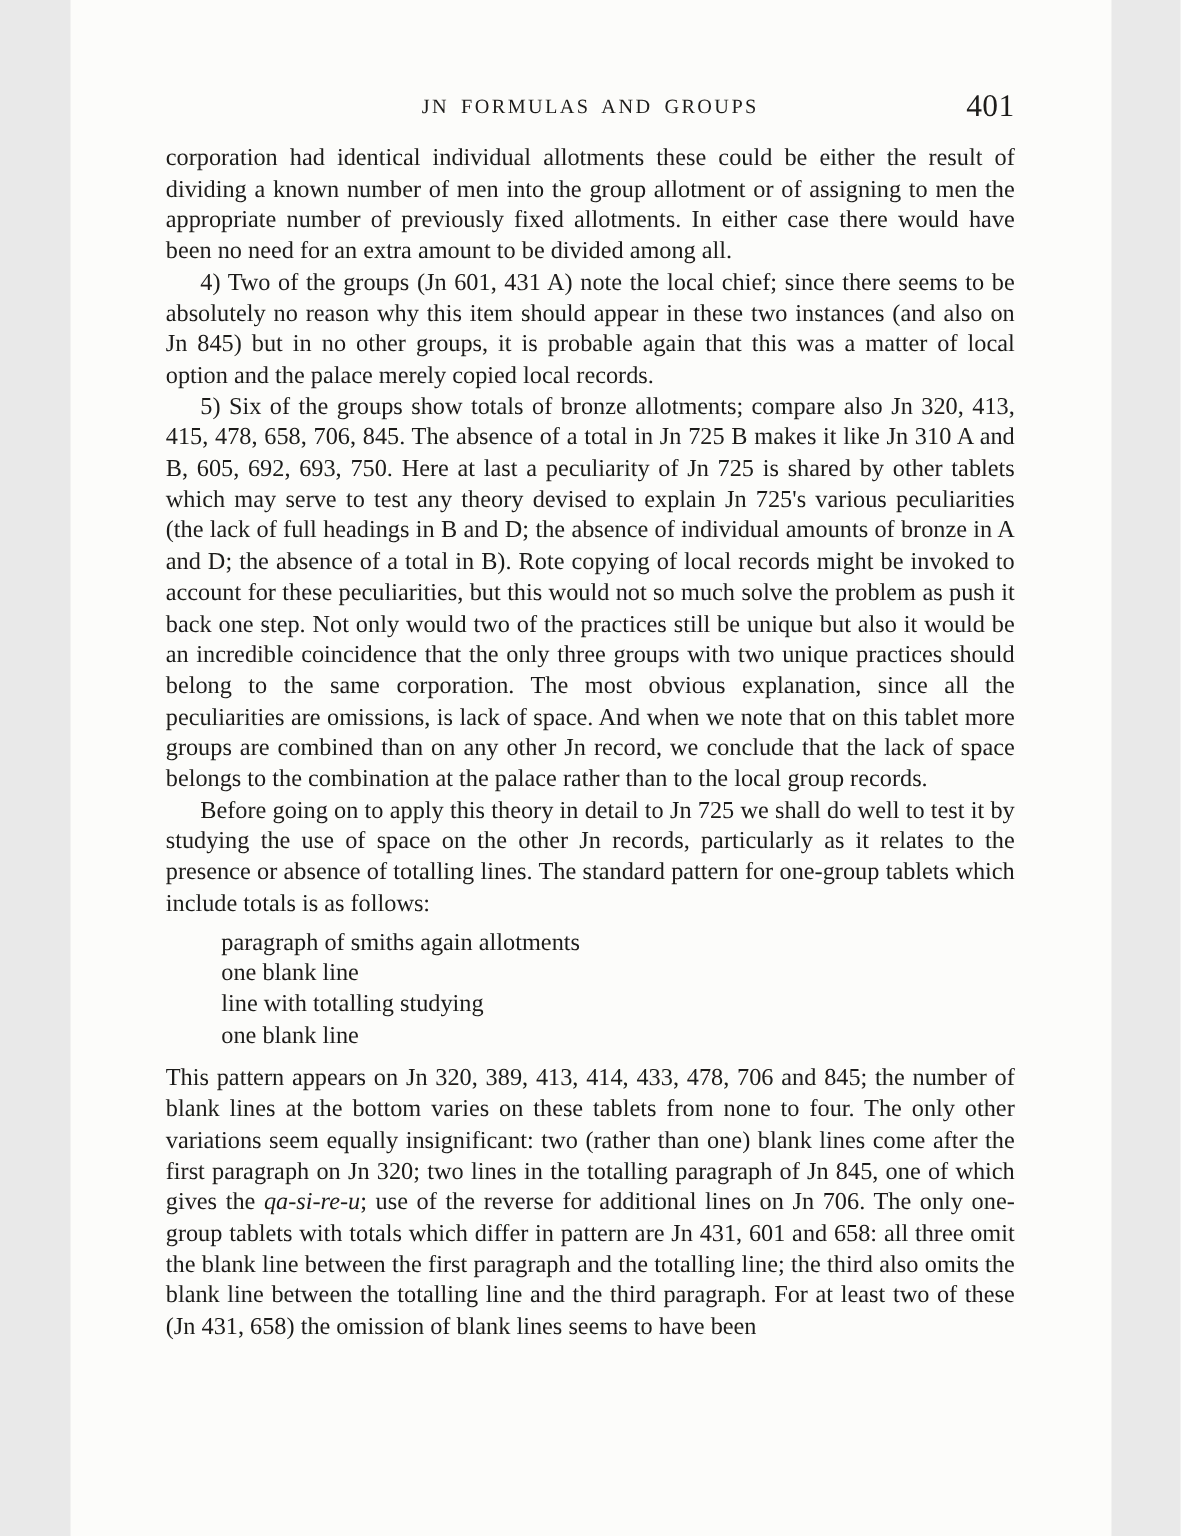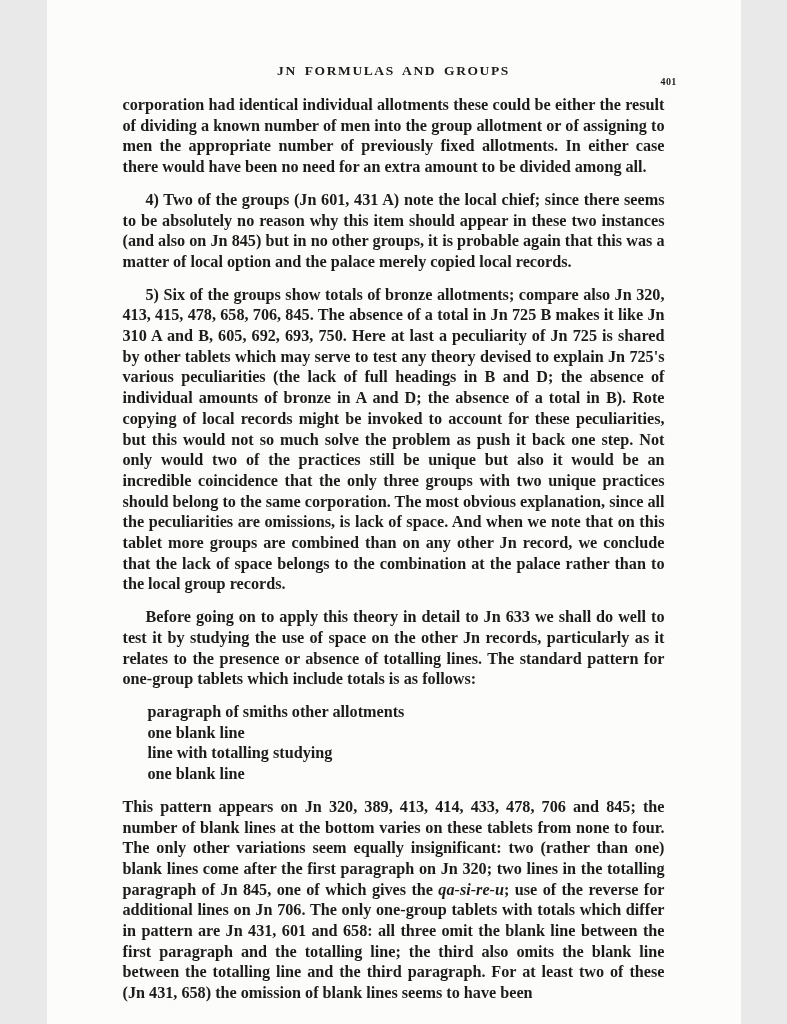--- a/index.html
+++ b/index.html
@@ -11,44 +11,43 @@
     width: 694px;
     height: 1024px;
     margin: 0 auto;
     background: #fcfcfa;
     padding: 60px 64px 40px 64px;
     font-family: "Liberation Serif", "DejaVu Serif", serif;
     font-size: 16.2px;
     line-height: 20.7px;
     color: #1d1c1a;
     overflow: hidden;
-    font-weight: bold;
   }
 
   .running-header {
     position: relative;
     height: 22px;
     margin-bottom: 13px;
     text-align: center;
   }
   .running-header .title {
     font-size: 13.5px;
     letter-spacing: 1.6px;
     word-spacing: 3px;
   }
   .running-header .folio {
     position: absolute;
     right: 0;
-    top: 12px;
-    font-size: 10px;
+    top: 0;
+    font-size: 21px;
     letter-spacing: 0.3px;
   }
 
   .body-text p {
-    margin: 12px;
+    margin: 0;
     text-align: justify;
   }
   p.indent { text-indent: 23px; }
   p.noindent { text-indent: 0; }
 
   .pattern-list {
     margin: 5px 0 8px 37px;
     text-align: left;
   }
   .pattern-list .li { text-align: left; }
@@ -66,24 +65,24 @@
   </div>
 
   <div class="body-text">
 
     <p class="noindent">corporation had identical individual allotments these could be either the result of dividing a known number of men into the group allotment or of assigning to men the appropriate number of previously fixed allotments. In either case there would have been no need for an extra amount to be divided among all.</p>
 
     <p class="indent">4) Two of the groups (Jn 601, 431 A) note the local chief; since there seems to be absolutely no reason why this item should appear in these two instances (and also on Jn 845) but in no other groups, it is probable again that this was a matter of local option and the palace merely copied local records.</p>
 
     <p class="indent">5) Six of the groups show totals of bronze allotments; compare also Jn 320, 413, 415, 478, 658, 706, 845. The absence of a total in Jn 725 B makes it like Jn 310 A and B, 605, 692, 693, 750. Here at last a peculiarity of Jn 725 is shared by other tablets which may serve to test any theory devised to explain Jn 725's various peculiarities (the lack of full headings in B and D; the absence of individual amounts of bronze in A and D; the absence of a total in B). Rote copying of local records might be invoked to account for these peculiarities, but this would not so much solve the problem as push it back one step. Not only would two of the practices still be unique but also it would be an incredible coincidence that the only three groups with two unique practices should belong to the same corporation. The most obvious explanation, since all the peculiarities are omissions, is lack of space. And when we note that on this tablet more groups are combined than on any other Jn record, we conclude that the lack of space belongs to the combination at the palace rather than to the local group records.</p>
 
-    <p class="indent">Before going on to apply this theory in detail to Jn 633 we shall do well to test it by studying the use of space on the other Jn records, particularly as it relates to the presence or absence of totalling lines. The standard pattern for one-group tablets which include totals is as follows:</p>
+    <p class="indent">Before going on to apply this theory in detail to Jn 725 we shall do well to test it by studying the use of space on the other Jn records, particularly as it relates to the presence or absence of totalling lines. The standard pattern for one-group tablets which include totals is as follows:</p>
 
     <div class="pattern-list">
-      <div class="li">paragraph of smiths other allotments</div>
+      <div class="li">paragraph of smiths again allotments</div>
       <div class="li">one blank line</div>
       <div class="li">line with totalling studying</div>
       <div class="li">one blank line</div>
     </div>
 
     <p class="noindent"><span>This pattern appears on Jn 320, 389, 413, 414, 433, 478, 706 and 845; the number of blank lines at the bottom varies on these tablets from none to four. The only other variations seem equally insignificant: two (rather than one) blank lines come after the first paragraph on Jn 320; two lines in the totalling paragraph of Jn 845, one of which gives the </span><i class="foreign">qa-si-re-u</i><span>; use of the reverse for additional lines on Jn 706. The only one-group tablets with totals which differ in pattern are Jn 431, 601 and 658: all three omit the blank line between the first paragraph and the totalling line; the third also omits the blank line between the totalling line and the third paragraph. For at least two of these (Jn 431, 658) the omission of blank lines seems to have been</span></p>
 
   </div>
 </div>
 

